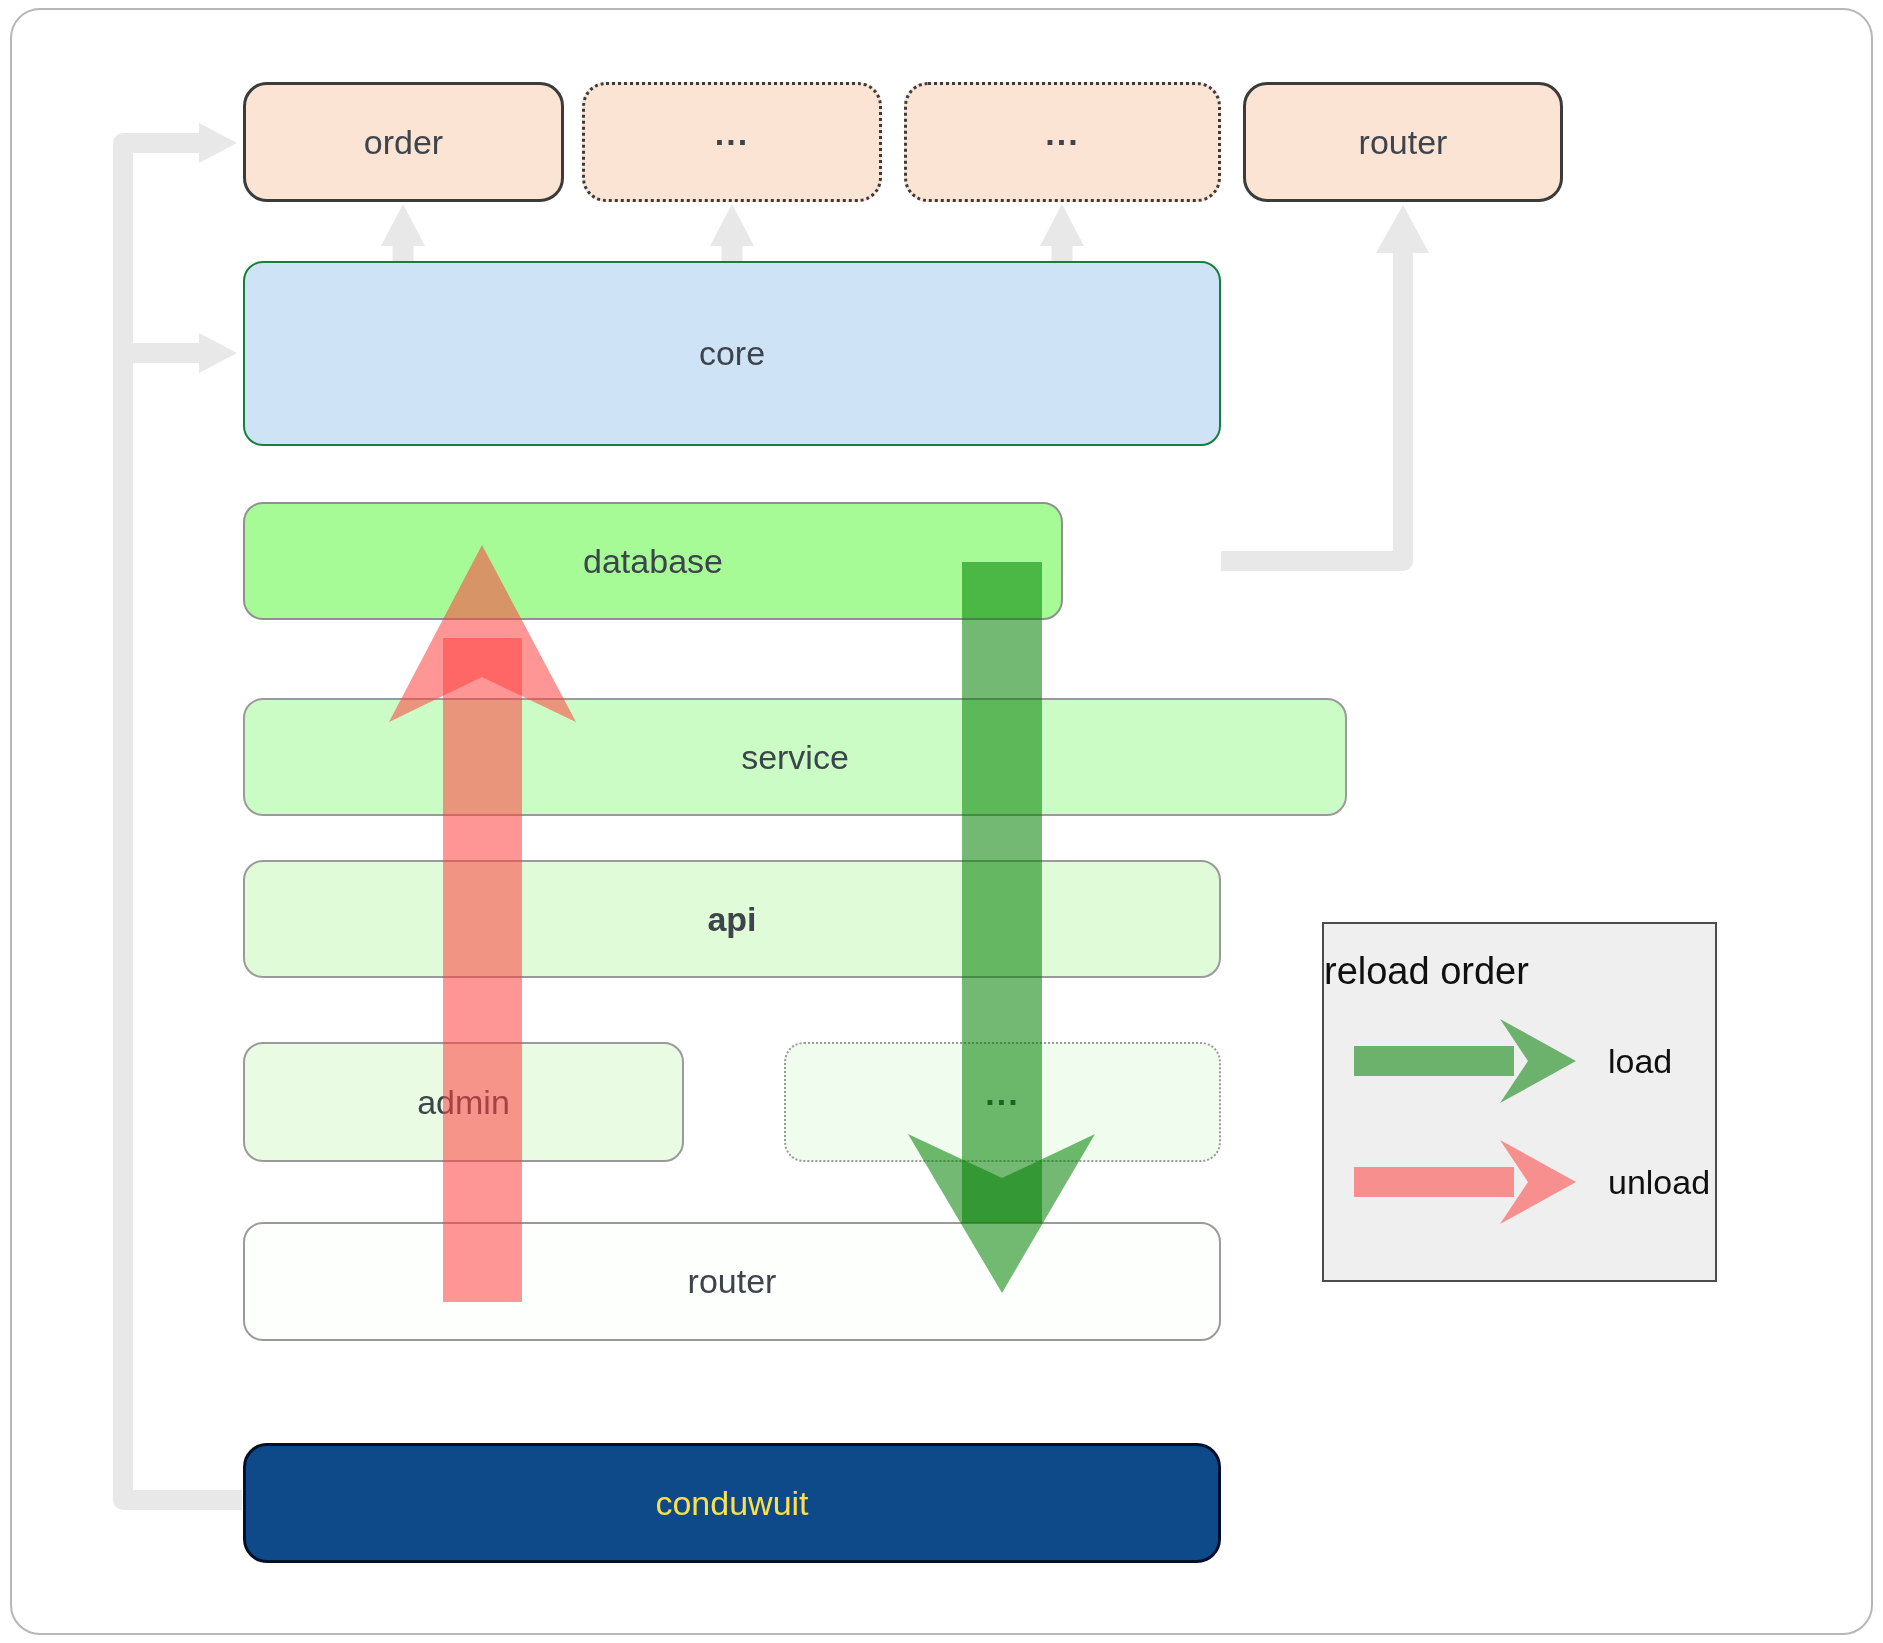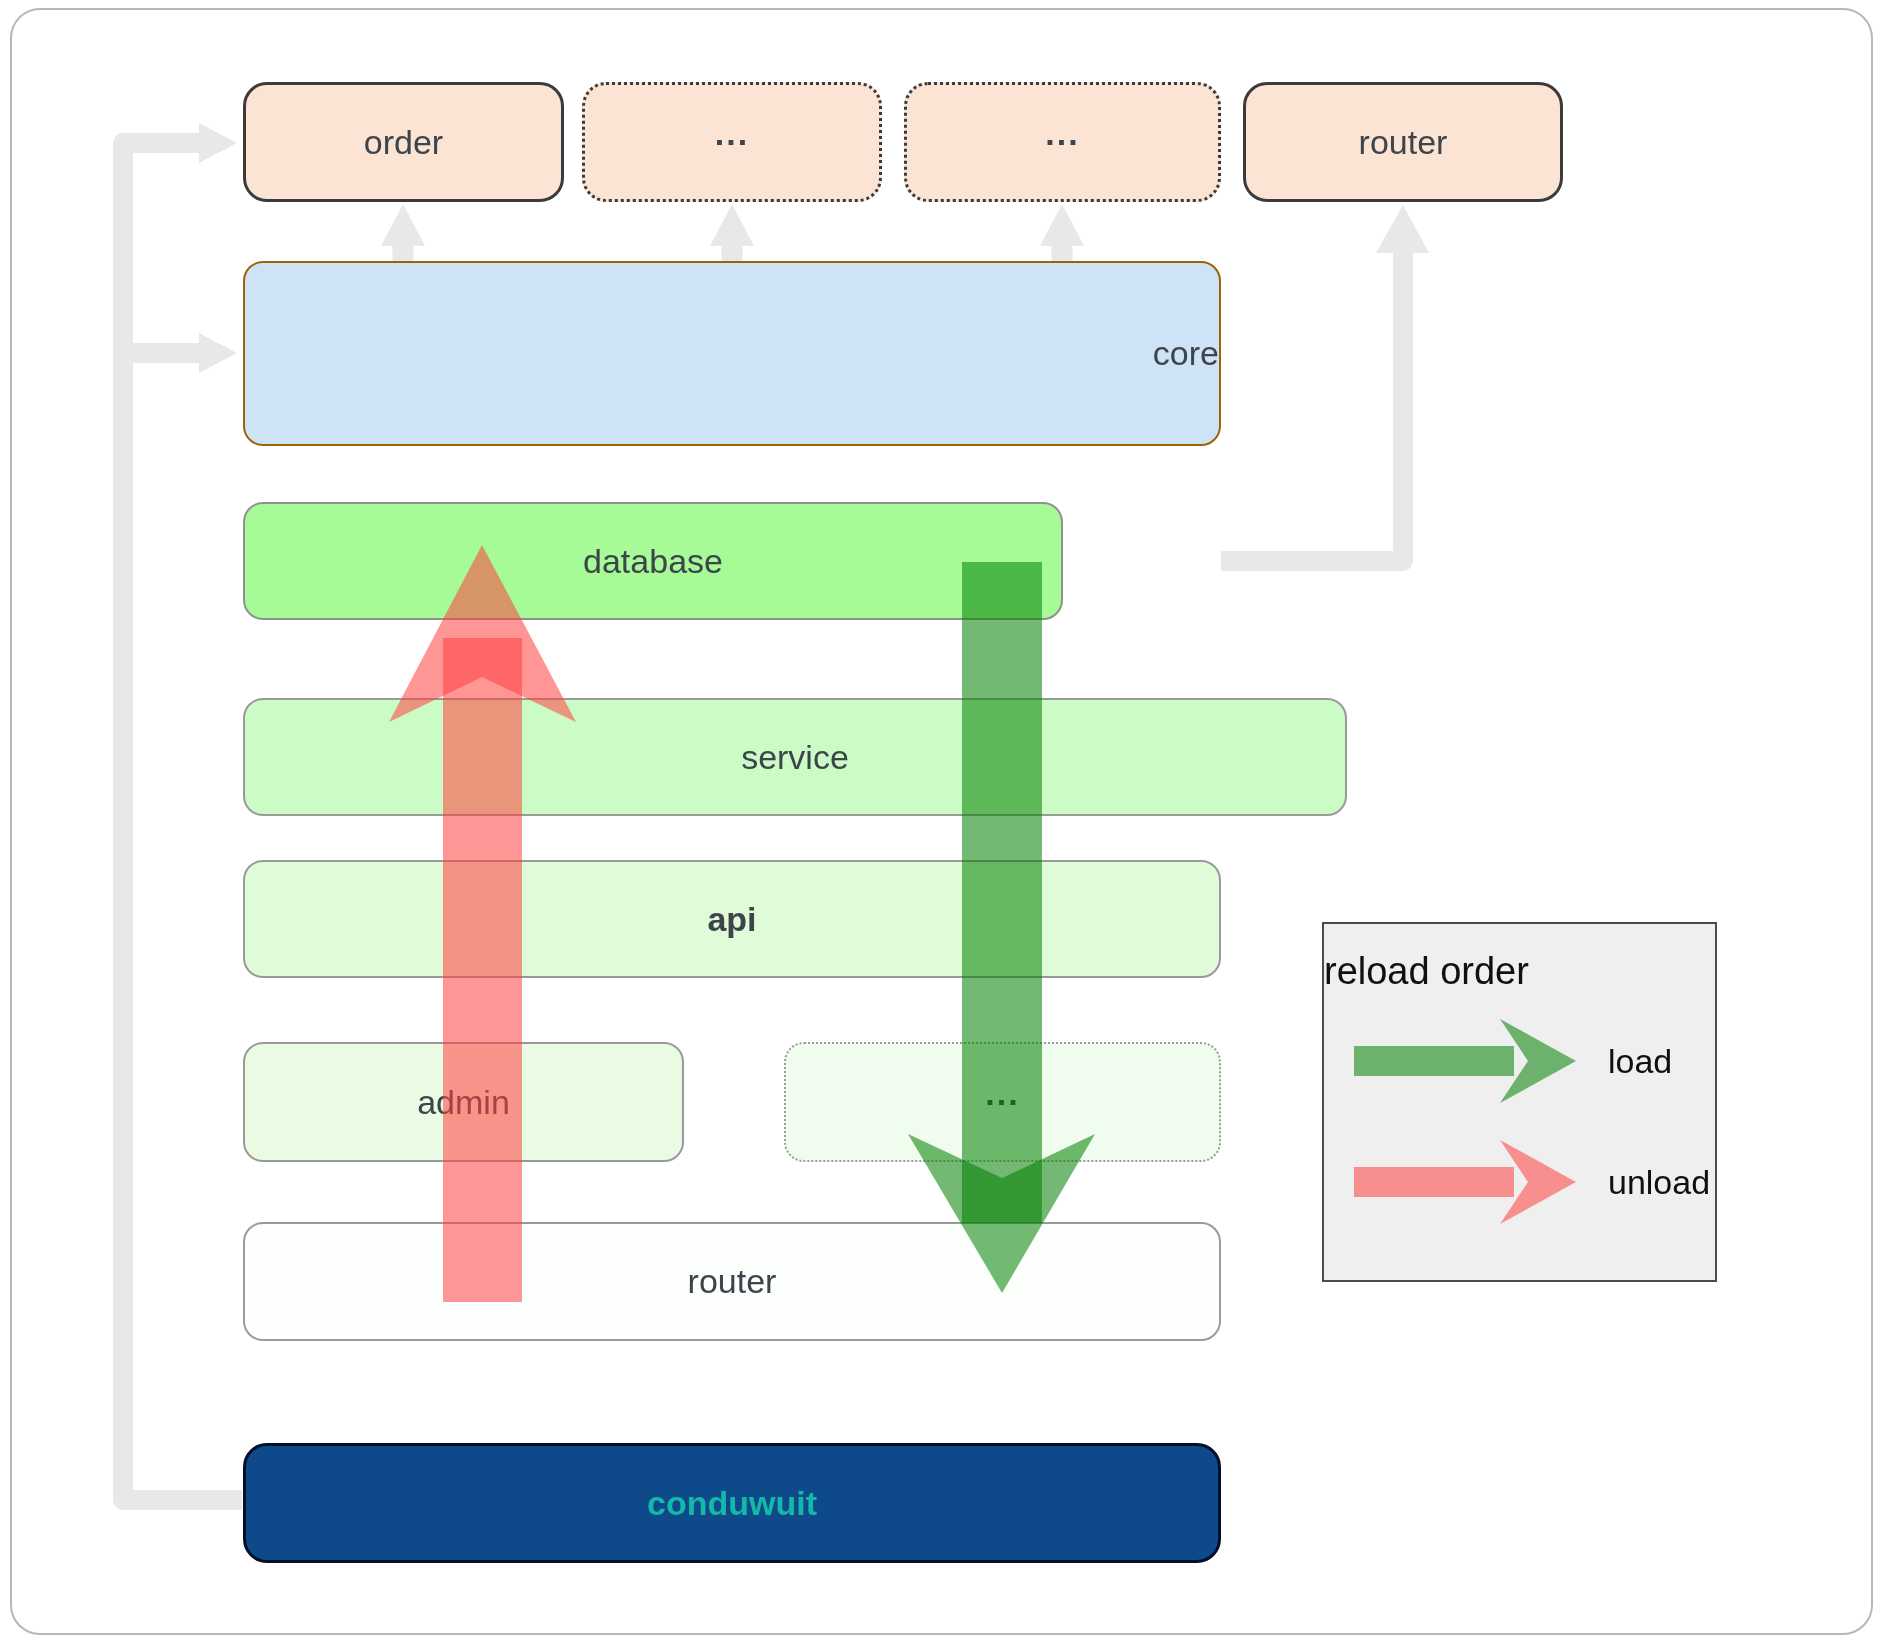--- a/index.html
+++ b/index.html
@@ -14,29 +14,29 @@
   .layer{position:absolute;left:0;top:0;width:1883px;height:1643px;pointer-events:none;}
   .connector-layer{z-index:0;}
   .box-layer{z-index:1;}
   .arrow-layer{z-index:2;}
   .box{
     position:absolute;display:flex;align-items:center;justify-content:center;
     box-sizing:border-box;font-size:34px;color:#3d444c;border-radius:20px;
   }
   .peach{background:#fce4d4;border:3px solid #3b3b3b;border-radius:24px;}
   .peach.dotted{border:3px dotted #3b3b3b;}
-  .blue{background:#cfe3f6;border:2px solid #a16207;justify-content:flex-end;}
+  .blue{background:#cfe3f6;border:2px solid #15803d;}
   .db{background:#a6fb97;border:2px solid #909090;}
   .svc{background:#ccfcc6;border:2px solid #9a9a9a;}
   .api{background:#dffbd8;border:2px solid #9a9a9a;font-weight:bold;}
   .adm{background:#eafbe4;border:2px solid #9a9a9a;}
   .adm-dots{background:#f0fdee;border:2px dotted #9a9a9a;}
   .rtr{background:#fdfffd;border:2px solid #9a9a9a;}
   .condu{background:#0e4a8a;border:3px solid #00102b;border-radius:24px;}
-  .condu .lbl{color:#14b8a6;font-weight:bold;}
+  .condu .lbl{color:#fde047;font-weight:normal;}
   .dots-label{font-weight:bold;letter-spacing:2px;transform:translateY(-9px);}
   .legend{
     position:absolute;left:1322px;top:922px;width:395px;height:360px;z-index:1;
     background:#efefef;border:2px solid #4b4b4b;box-sizing:border-box;
   }
   .legend-title{margin-top:26px;text-align:left;font-size:38px;color:#101010;}
   .legend-row{display:flex;align-items:center;margin:16px 0 0 26px;}
   .legend-row .legend-label{font-size:34px;color:#101010;margin-left:28px;}
 </style>
 </head>

